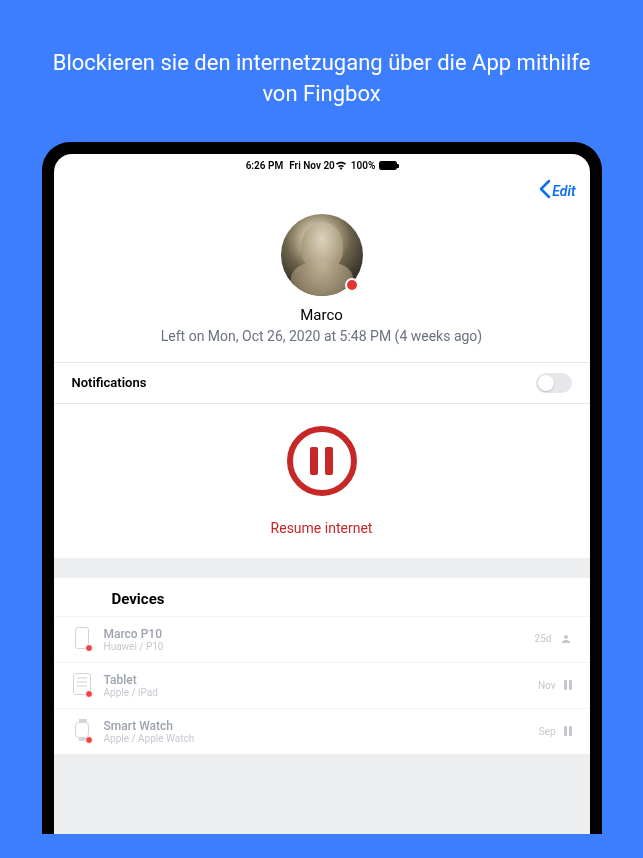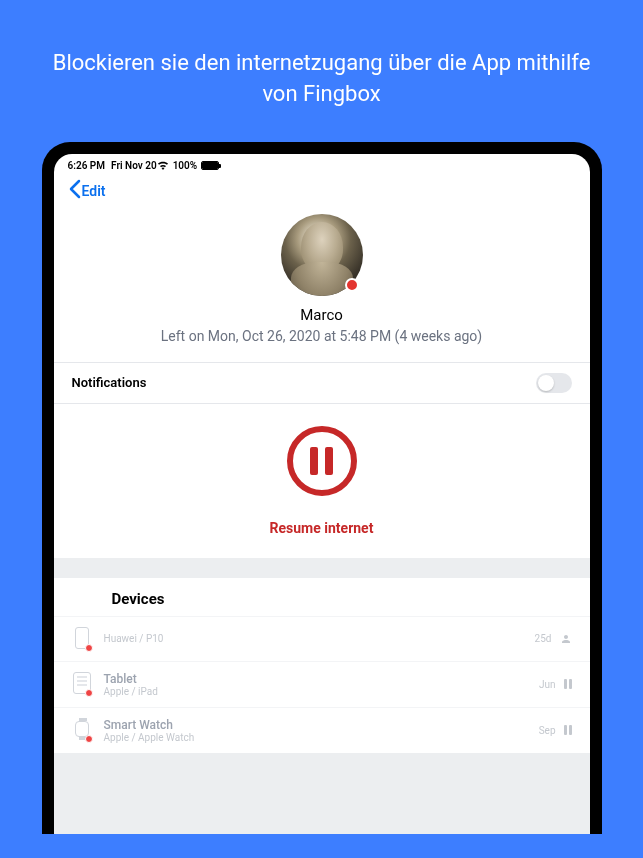--- a/index.html
+++ b/index.html
@@ -26,37 +26,38 @@
       padding: 12px 12px 0;
     }
     .screen {
       background: #fff;
       border-radius: 18px 18px 0 0;
       height: 680px;
       overflow: hidden;
     }
     .status-bar {
       display: flex;
-      justify-content: flex-start;
+      justify-content: center;
       align-items: center;
       padding: 6px 14px 2px;
       font-size: 10px;
       font-weight: 600;
     }
     .status-left { display: flex; gap: 6px; align-items: center; }
     .status-right { display: flex; gap: 4px; align-items: center; }
     .battery-icon { width: 18px; height: 9px; border: 1px solid #000; border-radius: 2px; position: relative; }
     .battery-icon::after { content: ''; position: absolute; right: -3px; top: 2px; width: 2px; height: 4px; background: #000; border-radius: 0 1px 1px 0; }
     .battery-fill { background: #000; height: 100%; width: 100%; border-radius: 1px; }
     .wifi-icon { width: 12px; height: 9px; }
     .nav-bar {
       display: flex;
-      justify-content: flex-start;
+      justify-content: flex-end;
       align-items: center;
       padding: 6px 14px 10px;
+      font-style: italic;
     }
     .back-chevron {
       color: #0b70ee;
       font-size: 22px;
       cursor: pointer;
     }
     .edit-link {
       color: #0b70ee;
       font-size: 14px;
       font-weight: 600;
@@ -162,21 +163,21 @@
       gap: 7px;
     }
     .pause-bars span {
       width: 8px; height: 28px;
       background: #c62828;
       border-radius: 2px;
     }
     .pause-label {
       color: #c62828;
       font-size: 14px;
-      font-weight: 700;
+      font-weight: 400;
       margin-top: 24px;
     }
     .section-gap {
       height: 20px;
       background: #eceef0;
     }
     .section-header {
       padding: 12px 18px 8px;
       font-size: 15px;
       font-weight: 700;
@@ -313,41 +314,42 @@
     <div class="section-gap"></div>
 
     <div class="section-header">Devices</div>
 
     <div class="device-row">
       <div class="device-icon">
           <div class="dev-phone"></div>
           <div class="dev-dot"></div>
         </div>
       <div class="device-info">
+        <div class="device-name">Marco P10</div>
         <div class="device-sub">Huawei / P10</div>
       </div>
       <div class="device-meta">
         <span>25d</span>
         <svg class="person-icon" viewBox="0 0 24 24">
             <path d="M12 12c2.2 0 4-1.8 4-4s-1.8-4-4-4-4 1.8-4 4 1.8 4 4 4zm0 2c-2.7 0-8 1.3-8 4v2h16v-2c0-2.7-5.3-4-8-4z" fill="#c4c8ce"></path>
           </svg>
       </div>
     </div>
 
     <div class="device-row">
       <div class="device-icon">
           <div class="dev-tablet"></div>
           <div class="dev-dot"></div>
         </div>
       <div class="device-info">
         <div class="device-name">Tablet</div>
         <div class="device-sub">Apple / iPad</div>
       </div>
       <div class="device-meta">
-        <span>Jun</span>
+        <span>Nov</span>
         <div class="mini-pause">
             <span></span>
             <span></span>
           </div>
       </div>
     </div>
 
     <div class="device-row">
       <div class="device-icon">
           <div class="dev-watch"></div>

